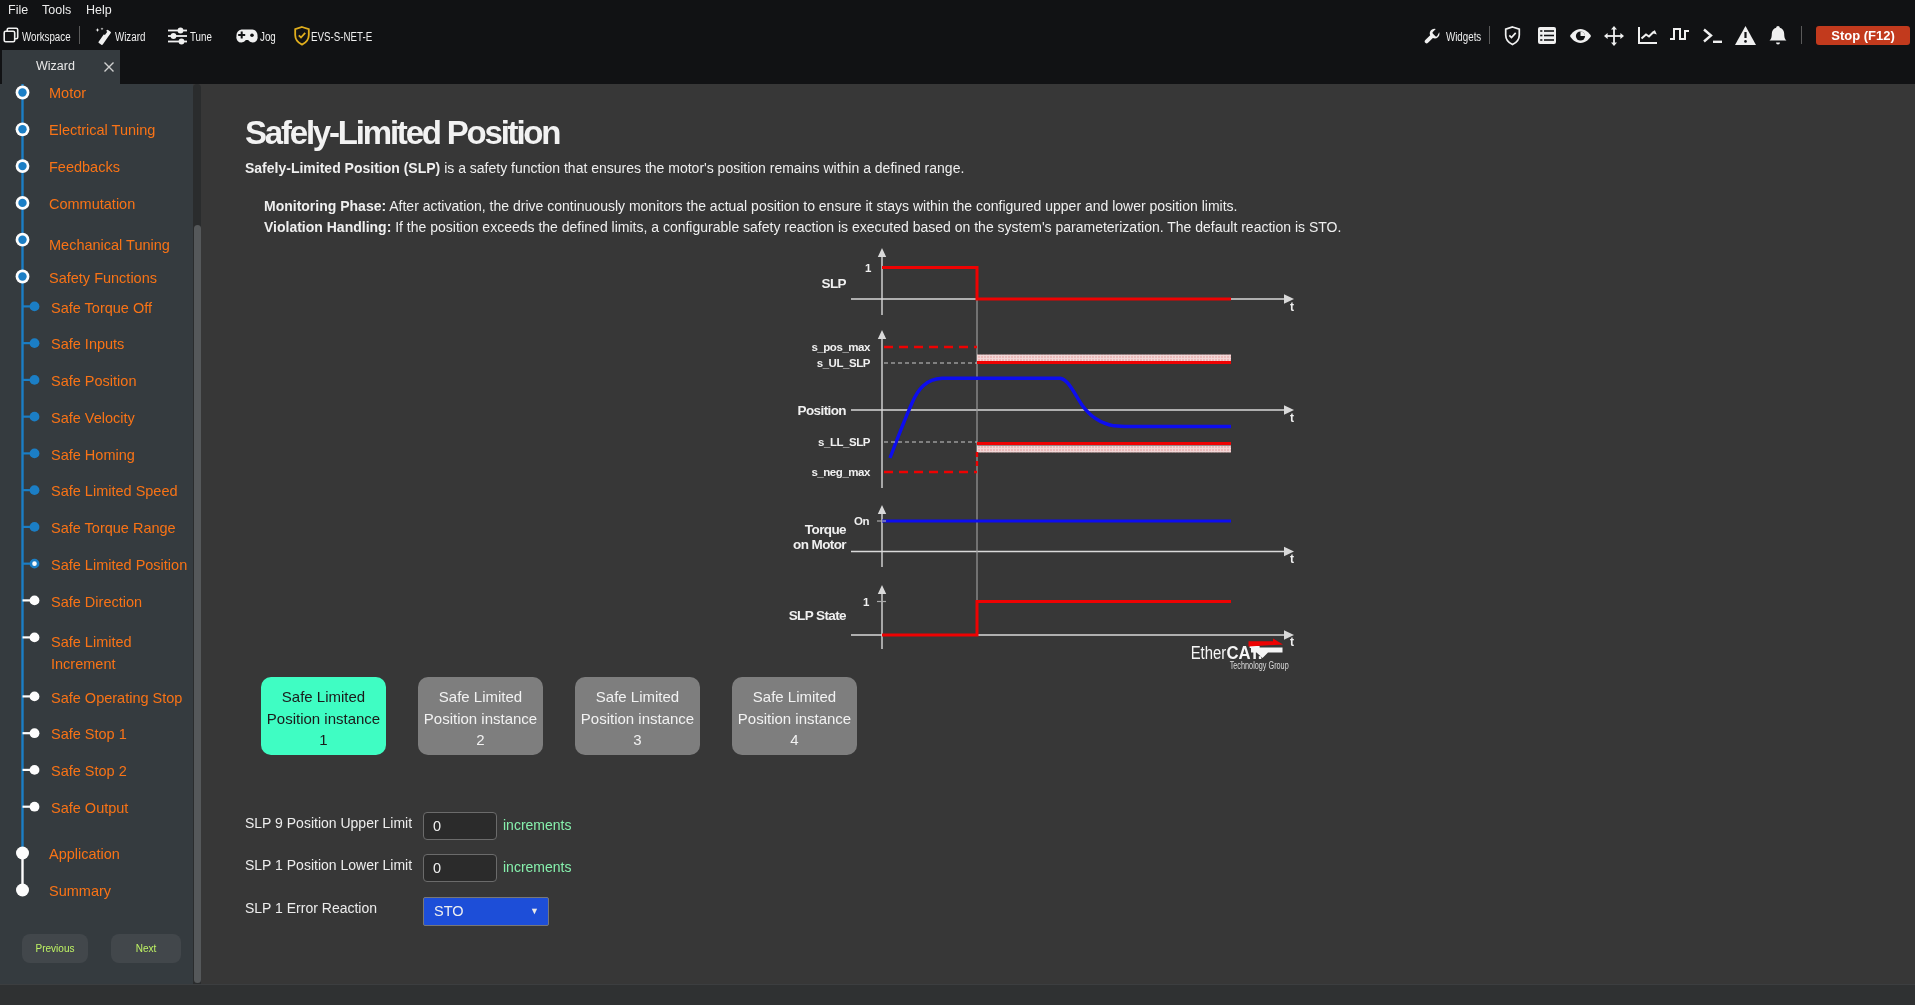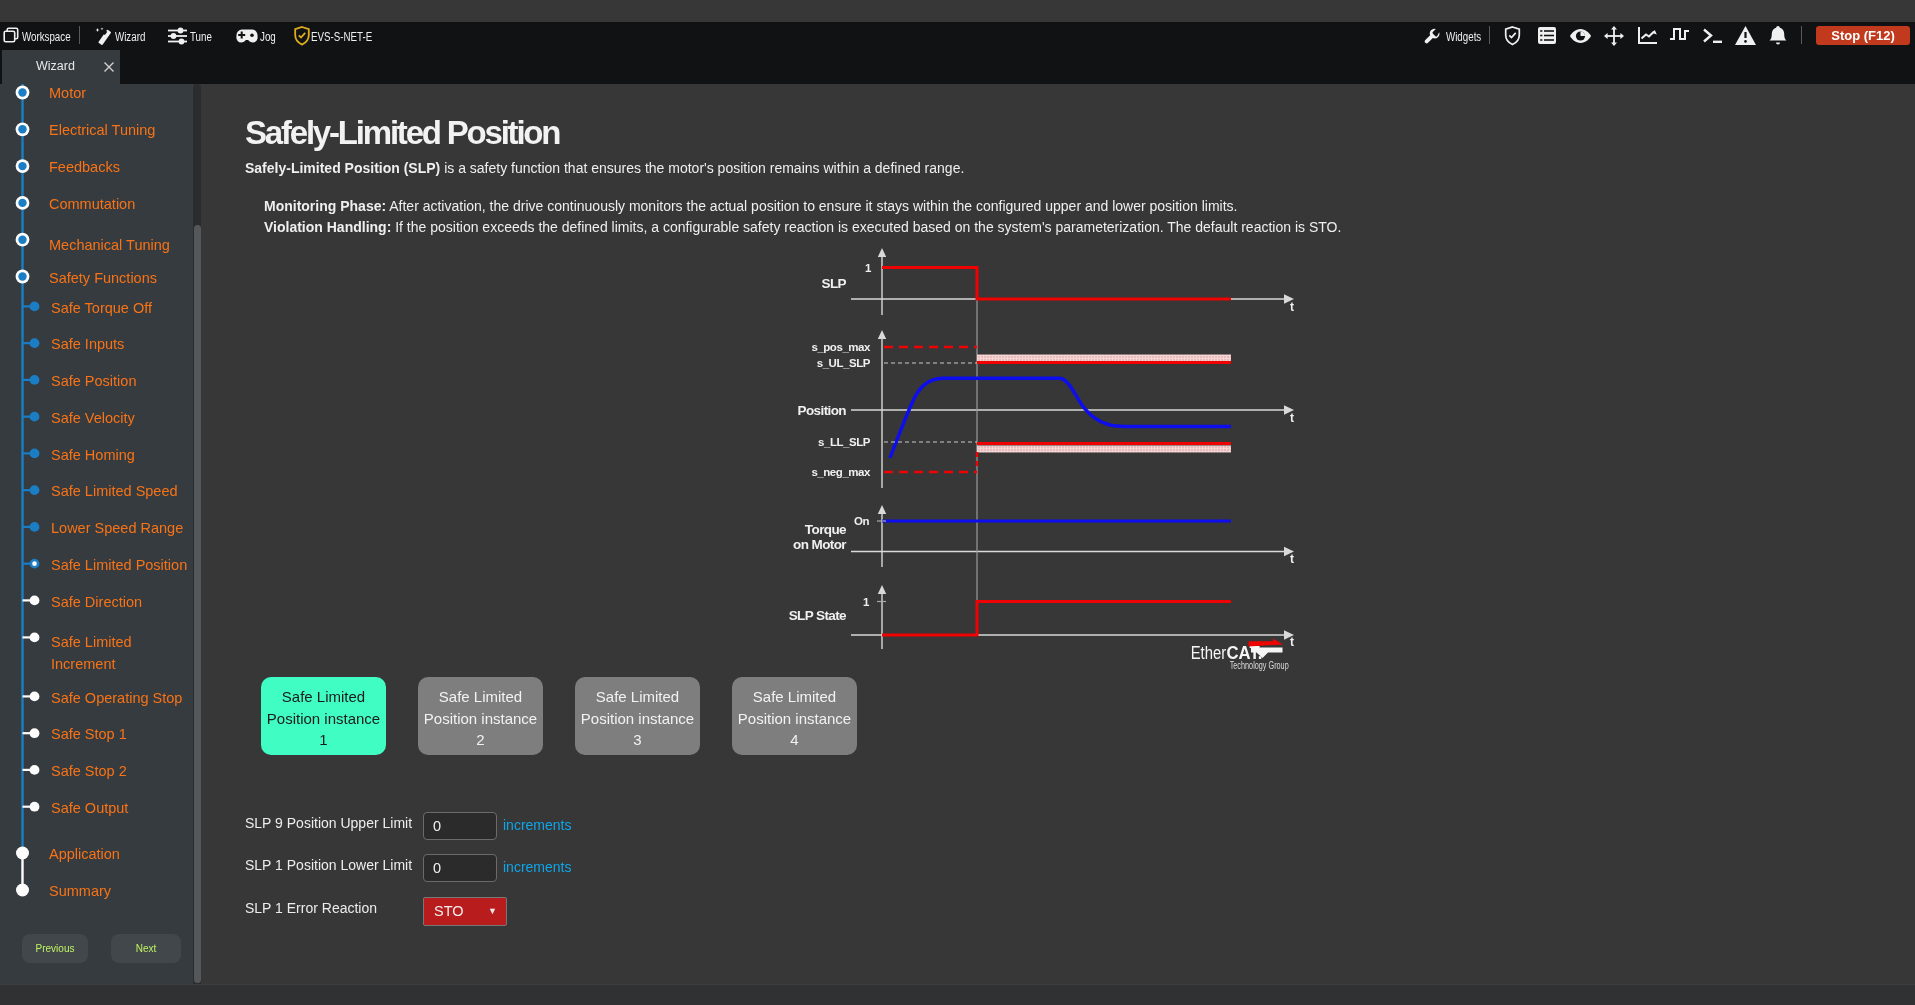--- a/index.html
+++ b/index.html
@@ -27,28 +27,33 @@
  font-size:10px;text-align:center;line-height:29px}
 h1{position:absolute;left:245px;top:114px;font-size:33px;font-weight:bold;color:#f2f2f2;letter-spacing:-2.2px}
 .para{position:absolute;font-size:14px;color:#efefef}
 .ibtn{position:absolute;top:677px;width:125px;height:78px;border-radius:10px;background:#7e7e7e;color:#f2f2f2;
  font-size:15px;text-align:center;padding-top:9px;line-height:21.5px}
 .ibtn.act{background:#3ffdc3;color:#1b1b1b}
 #ph{position:absolute;left:246px;top:778px;font-size:23px;font-weight:bold;color:#f2f2f2;letter-spacing:-1px}
 .flabel{position:absolute;left:245px;font-size:14px;color:#ededed}
 .finput{position:absolute;left:423px;width:74px;height:28px;background:#2b2b2b;border:1px solid #6b6b6b;
  border-radius:4px;font-size:14.5px;color:#f0f0f0;line-height:26px;padding-left:9px}
-.funit{position:absolute;left:503px;font-size:14px;color:#0ea5e9}
-#fselect{position:absolute;left:423px;top:897px;width:84px;height:29px;background:#b91c1c;border:1px solid #777;
+.funit{position:absolute;left:503px;font-size:14px;color:#86efac}
+#fselect{position:absolute;left:423px;top:897px;width:126px;height:29px;background:#1d4ed8;border:1px solid #777;
  border-radius:2px;font-size:14.5px;color:#f0f0f0;line-height:27px;padding-left:10px}
 #fselect .car{position:absolute;right:9px;top:0;font-size:9px;line-height:27px;color:#e8e8e8}
 </style>
 </head>
 <body>
 <div id="page">
+  <div class="abs" id="menubar">
+    <span style="left:8px">File</span>
+      <span style="left:42px">Tools</span>
+      <span style="left:86px">Help</span>
+  </div>
   <div class="abs" id="toolbar">
     <svg class="ticon" style="left:3px" width="16" height="16" viewBox="0 0 16 16">
         <rect x="4.2" y="1.2" width="10.5" height="10.5" rx="1.5" fill="none" stroke="#f0f0f0" stroke-width="1.6"></rect>
         <rect x="1.2" y="4.2" width="10.5" height="10.5" rx="1.5" fill="#111214" stroke="#f0f0f0" stroke-width="1.6"></rect>
       </svg>
     <span class="tbtxt" style="left:22px">Workspace</span>
     <div class="sep" style="left:79px"></div>
     <svg class="ticon" style="left:94px" width="19" height="19" viewBox="0 0 19 19">
         <rect x="8.5" y="2.5" width="5" height="16" rx="1" transform="rotate(35 11 10)" fill="#f0f0f0"></rect>
         <rect x="9.3" y="3.4" width="3.4" height="4.2" transform="rotate(35 11 5)" fill="#111214"></rect>
@@ -210,21 +215,21 @@
     <div class="navtxt" style="left:49px;top:75px">Feedbacks</div>
     <div class="navtxt" style="left:49px;top:112px">Commutation</div>
     <div class="navtxt" style="left:49px;top:153px">Mechanical Tuning</div>
     <div class="navtxt" style="left:49px;top:185.5px">Safety Functions</div>
     <div class="navtxt" style="left:51px;top:215.5px">Safe Torque Off</div>
     <div class="navtxt" style="left:51px;top:252px">Safe Inputs</div>
     <div class="navtxt" style="left:51px;top:289px">Safe Position</div>
     <div class="navtxt" style="left:51px;top:325.5px">Safe Velocity</div>
     <div class="navtxt" style="left:51px;top:362.5px">Safe Homing</div>
     <div class="navtxt" style="left:51px;top:399px">Safe Limited Speed</div>
-    <div class="navtxt" style="left:51px;top:436px">Lower Speed Range</div>
+    <div class="navtxt" style="left:51px;top:436px">Safe Torque Range</div>
     <div class="navtxt" style="left:51px;top:472.5px">Safe Limited Position</div>
     <div class="navtxt" style="left:51px;top:509.5px">Safe Direction</div>
     <div class="navtxt" style="left:51px;top:546.5px;line-height:22px">Safe Limited<br>Increment</div>
     <div class="navtxt" style="left:51px;top:605.5px">Safe Operating Stop</div>
     <div class="navtxt" style="left:51px;top:642px">Safe Stop 1</div>
     <div class="navtxt" style="left:51px;top:679px">Safe Stop 2</div>
     <div class="navtxt" style="left:51px;top:716px">Safe Output</div>
     <div class="navtxt" style="left:49px;top:762px">Application</div>
     <div class="navtxt" style="left:49px;top:799px">Summary</div>
     <div class="navbtn" style="left:22px;width:66px">Previous</div>

